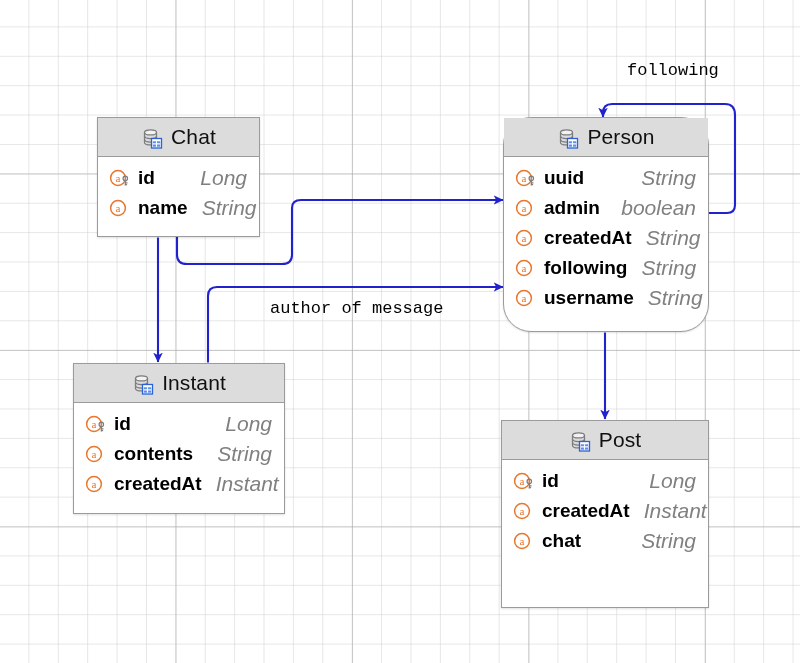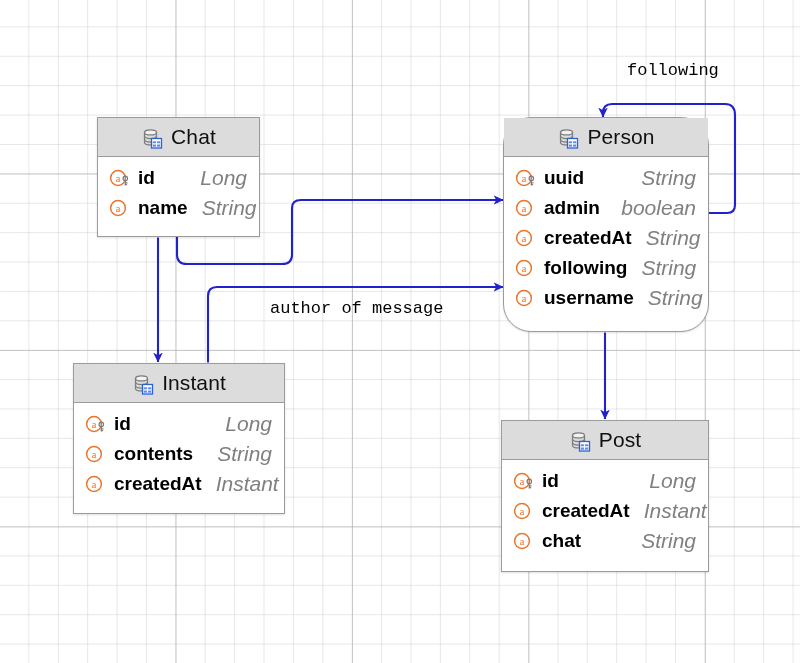--- a/index.html
+++ b/index.html
@@ -276,21 +276,21 @@
           <div class="attr-row">
             <span class="attr-icon"><svg width="24" height="20" viewBox="0 0 24 20">
                 <circle cx="9" cy="10" r="7.4" fill="#ffffff" stroke="#e8762c" stroke-width="1.5"></circle>
                 <text x="9" y="14.2" text-anchor="middle" font-family="Liberation Serif, serif" font-size="11" fill="#e8762c">a</text>
               </svg></span>
             <span class="attr-name">createdAt</span>
             <span class="attr-type">Instant</span>
           </div>
         </div>
       </div>
-      <div class="entity" style="left: 501px; top: 420px; width: 208px; height: 152px;">
+      <div class="entity" style="left: 501px; top: 420px; width: 208px; height: 188px;">
         <div class="entity-header">
           <span class="entity-icon" style="display:inline-block;width:22px;height:21px;position:relative;top:1px;"><svg width="22" height="21" viewBox="0 0 22 21">
               <g fill="none" stroke="#7d7d7d" stroke-width="1.25">
                 <ellipse cx="9.5" cy="4.4" rx="6" ry="2.5" fill="#f2f2f2"></ellipse>
                 <path d="M3.5,4.4 L3.5,14.4 C3.5,15.8 6.2,16.9 9.5,16.9 C12.8,16.9 15.5,15.8 15.5,14.4 L15.5,4.4"></path>
                 <path d="M3.5,8.0 C3.5,9.4 6.2,10.5 9.5,10.5 C12.8,10.5 15.5,9.4 15.5,8.0"></path>
                 <path d="M3.5,11.6 C3.5,13.0 6.2,14.1 9.5,14.1 C12.8,14.1 15.5,13.0 15.5,11.6"></path>
               </g>
               <rect x="10.5" y="10.5" width="10" height="9.5" fill="#ffffff" stroke="#2d62d6" stroke-width="1.3"></rect>
               <rect x="11.8" y="13.3" width="7.4" height="5.4" fill="#5b8def"></rect>

